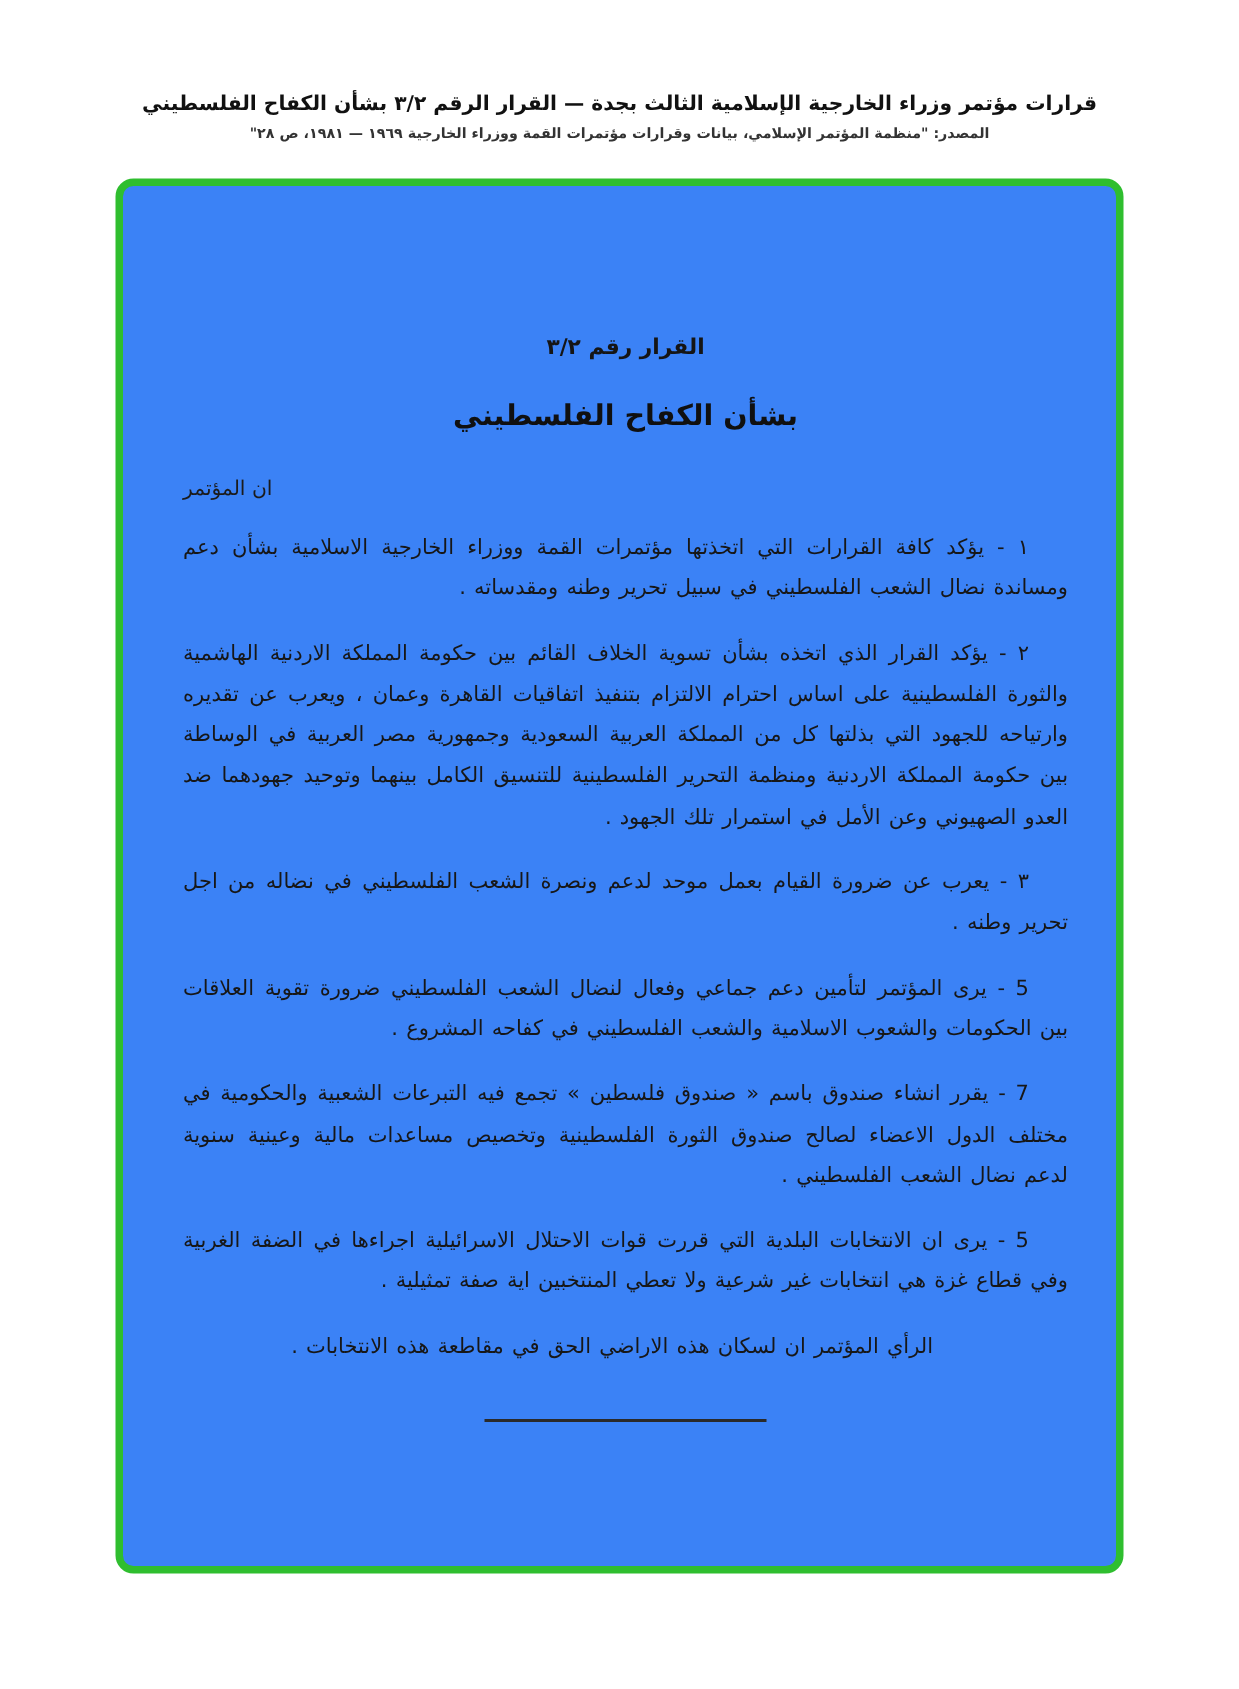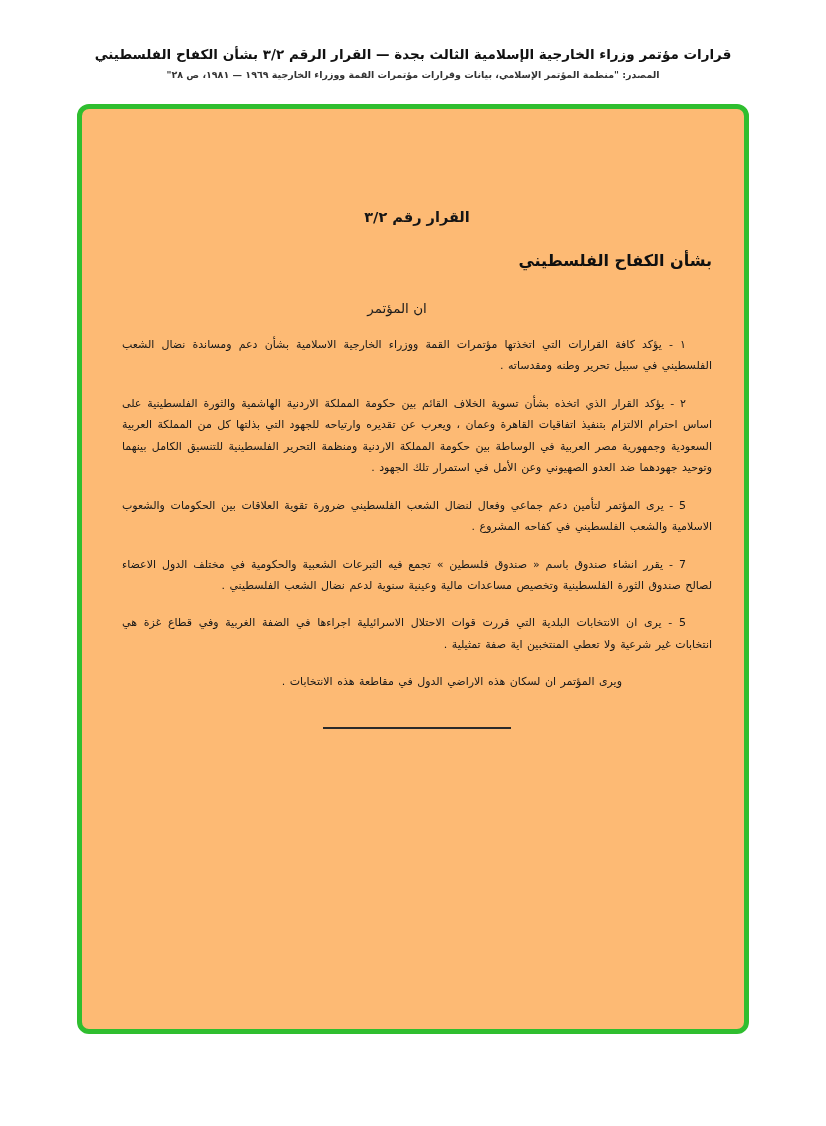--- a/index.html
+++ b/index.html
@@ -10,69 +10,70 @@
   body {
     width: 826px;
     min-height: 1126px;
     font-family: "DejaVu Sans", sans-serif;
     color: #1c1c1c;
     position: relative;
   }
   .page-header {
     direction: rtl;
     text-align: center;
-    padding-top: 46px;
+    padding-top: 61px;
   }
   .page-header .line1 {
     font-size: 13.5px;
     font-weight: 700;
     color: #111;
     letter-spacing: 0.2px;
   }
   .page-header .line2 {
     font-size: 9.5px;
     font-weight: 700;
     color: #333;
     margin-top: 7px;
   }
   .doc-box {
     box-sizing: border-box;
     width: 672px;
     margin: 24px auto 0 auto;
     border: 5px solid #2fbe2f;
     border-radius: 12px;
-    background: #fdba74;
+    background: #3b82f6;
     padding: 100px 32px 56px 40px;
     min-height: 930px;
     direction: rtl;
   }
   .doc-title {
     text-align: center;
     font-size: 14.5px;
     font-weight: 700;
     color: #151515;
     margin: 0 0 26px 0;
   }
   .doc-subtitle {
-    font-size: 16px;
+    text-align: center;
+    font-size: 19px;
     font-weight: 700;
     color: #101010;
     margin: 0 0 30px 0;
     letter-spacing: 0.3px;
   }
   .doc-intro {
-    text-align: center;
+    text-align: left;
     font-size: 13.5px;
     margin: 0 40px 18px 0;
     color: #1b1b1b;
   }
   .doc-body p {
     direction: rtl;
     text-align: justify;
-    font-size: 11px;
+    font-size: 14px;
     line-height: 1.95;
     margin: 0 0 16px 0;
     text-indent: 26px;
     color: #171717;
     word-spacing: 1px;
   }
   .doc-body p.closing {
     text-indent: 90px;
     text-align: right;
     margin-top: 6px;
@@ -92,20 +93,21 @@
 </div>
 
 <div class="doc-box">
   <h1 class="doc-title">القرار رقم ٣/٢</h1>
   <h2 class="doc-subtitle">بشأن الكفاح الفلسطيني</h2>
   <div class="doc-intro">ان المؤتمر</div>
 
   <div class="doc-body">
     <p>١ - يؤكد كافة القرارات التي اتخذتها مؤتمرات القمة ووزراء الخارجية الاسلامية بشأن دعم ومساندة نضال الشعب الفلسطيني في سبيل تحرير وطنه ومقدساته .</p>
     <p>٢ - يؤكد القرار الذي اتخذه بشأن تسوية الخلاف القائم بين حكومة المملكة الاردنية الهاشمية والثورة الفلسطينية على اساس احترام الالتزام بتنفيذ اتفاقيات القاهرة وعمان ، ويعرب عن تقديره وارتياحه للجهود التي بذلتها كل من المملكة العربية السعودية وجمهورية مصر العربية في الوساطة بين حكومة المملكة الاردنية ومنظمة التحرير الفلسطينية للتنسيق الكامل بينهما وتوحيد جهودهما ضد العدو الصهيوني وعن الأمل في استمرار تلك الجهود .</p>
+    <p>٣ - يعرب عن ضرورة القيام بعمل موحد لدعم ونصرة الشعب الفلسطيني في نضاله من اجل تحرير وطنه .</p>
     <p>5 - يرى المؤتمر لتأمين دعم جماعي وفعال لنضال الشعب الفلسطيني ضرورة تقوية العلاقات بين الحكومات والشعوب الاسلامية والشعب الفلسطيني في كفاحه المشروع .</p>
     <p>7 - يقرر انشاء صندوق باسم « صندوق فلسطين » تجمع فيه التبرعات الشعبية والحكومية في مختلف الدول الاعضاء لصالح صندوق الثورة الفلسطينية وتخصيص مساعدات مالية وعينية سنوية لدعم نضال الشعب الفلسطيني .</p>
     <p>5 - يرى ان الانتخابات البلدية التي قررت قوات الاحتلال الاسرائيلية اجراءها في الضفة الغربية وفي قطاع غزة هي انتخابات غير شرعية ولا تعطي المنتخبين اية صفة تمثيلية .</p>
-    <p class="closing">ويرى المؤتمر ان لسكان هذه الاراضي الدول في مقاطعة هذه الانتخابات .</p>
+    <p class="closing">الرأي المؤتمر ان لسكان هذه الاراضي الحق في مقاطعة هذه الانتخابات .</p>
   </div>
 
   <div class="end-rule"></div>
 </div>
 
 </body></html>

